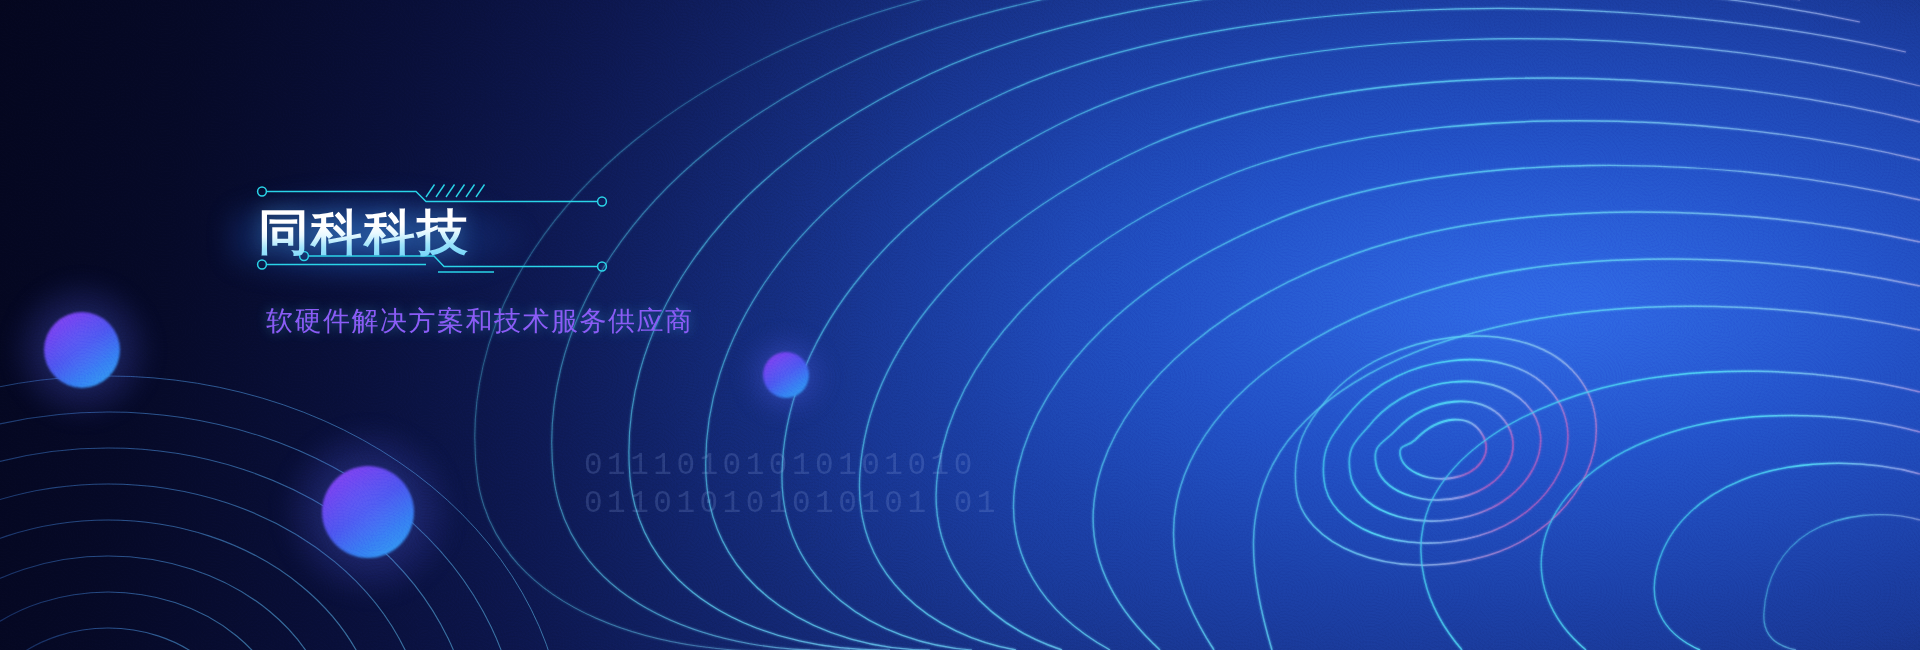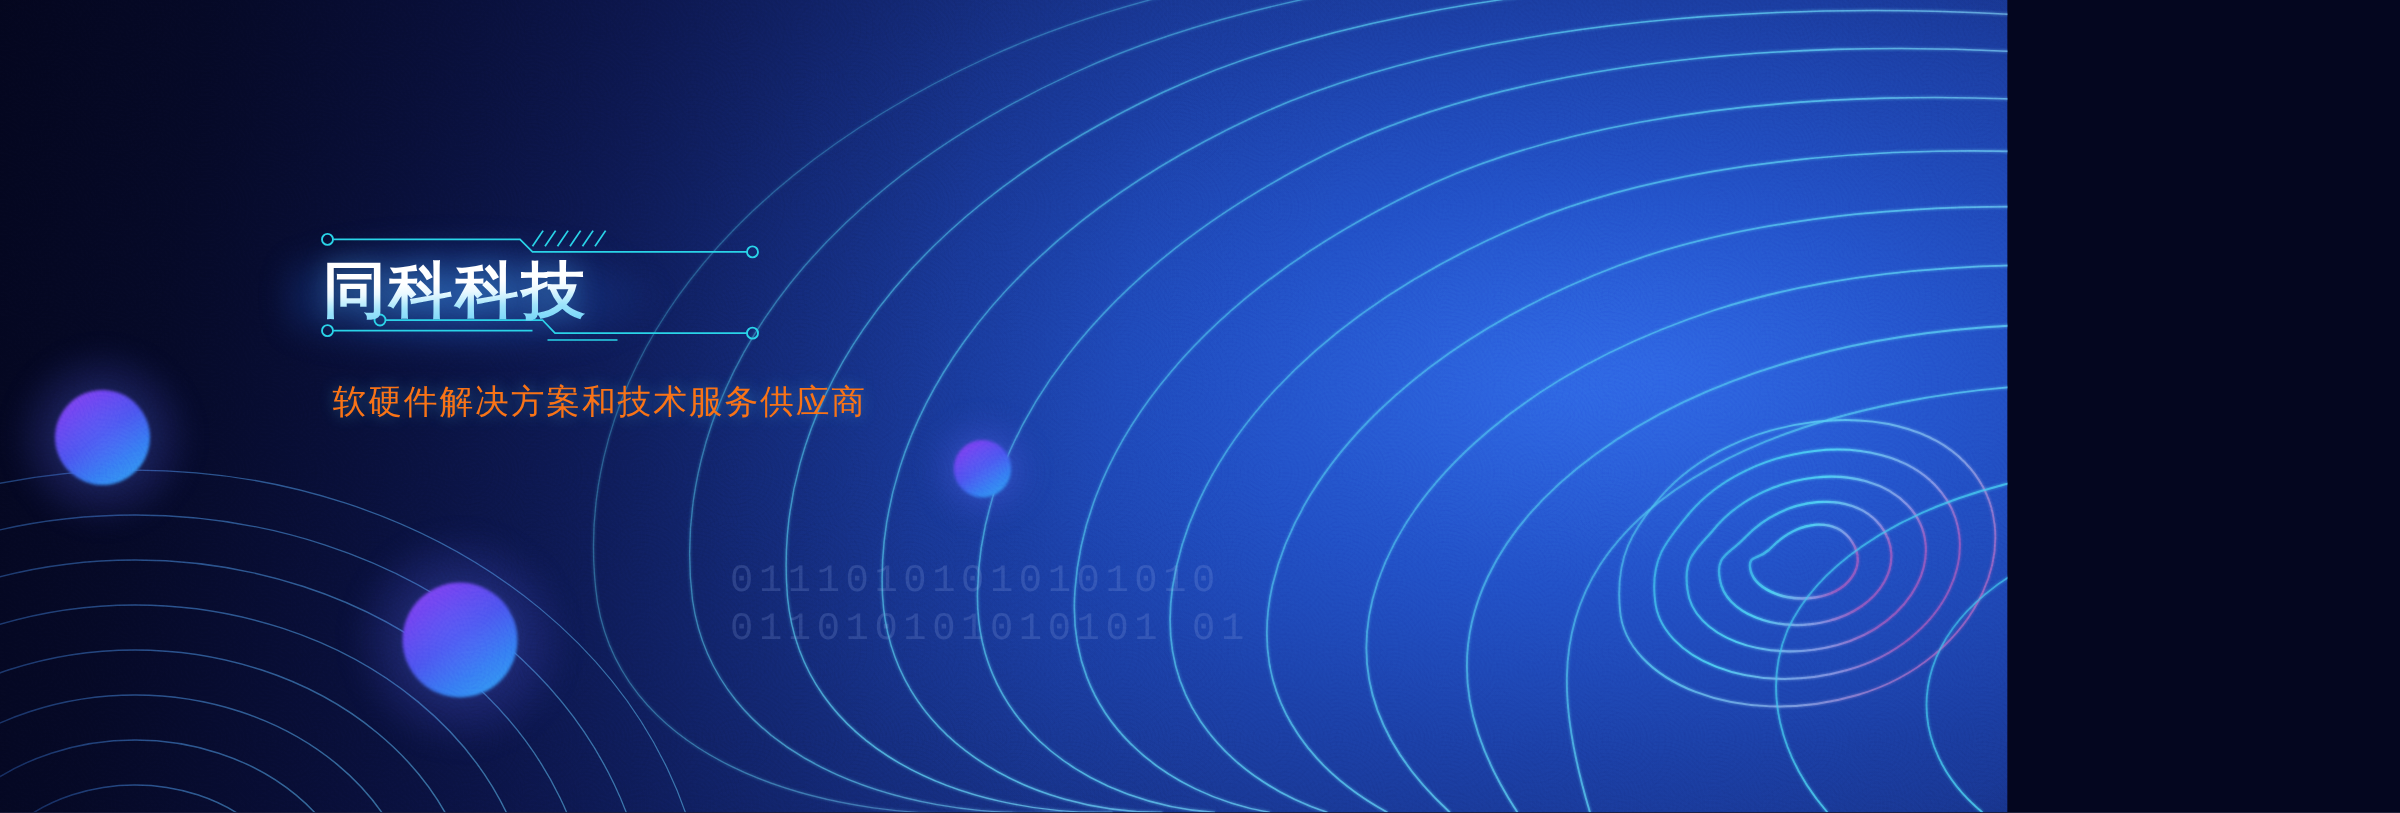--- a/index.html
+++ b/index.html
@@ -4,21 +4,21 @@
 <style>
   html,body{margin:0;padding:0;background:#04061f;}
   body{
     font-family:"Liberation Sans","DejaVu Sans",sans-serif;
     -webkit-font-smoothing:antialiased;
   }
 
   
   #banner{
     position:relative;
-    width:1606px;
+    width:1920px;
     height:650px;
     overflow:hidden;
     background:#0a0d33;
   }
 
   
   .bg-base{
     position:absolute;inset:0;
     background:
       radial-gradient(115% 150% at 78% 48%,
@@ -131,21 +131,21 @@
     pointer-events:none;
   }
 
   
   #subtitle{
     position:absolute;
     left:266px;top:303px;
     font-family:"DejaVu Sans","Liberation Sans",sans-serif;
     font-size:27px;
     letter-spacing:1.5px;
-    color:#f97316;
+    color:#8b5cf6;
     text-shadow:0 0 12px rgba(70,190,245,.45);
     white-space:nowrap;
   }
 </style>
 </head>
 <body>
 
 <div id="banner">
 
   <div class="bg-base"></div>

